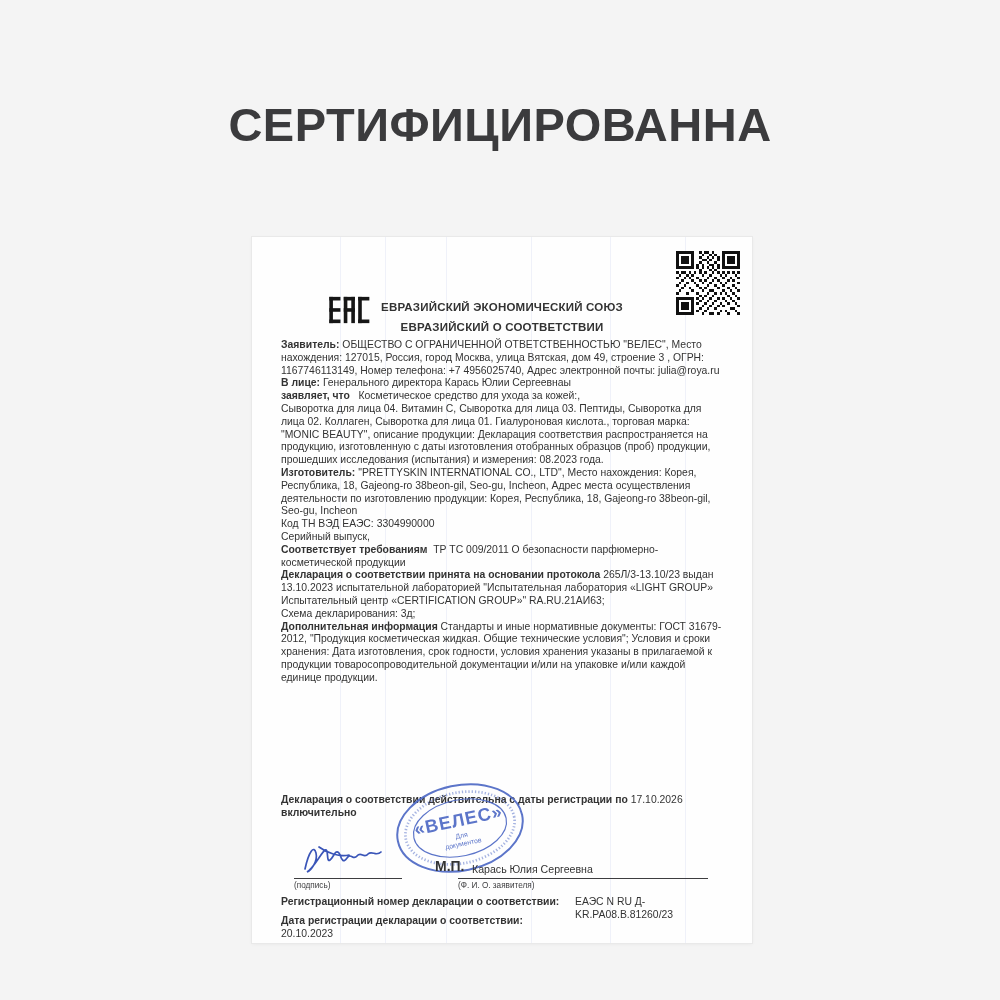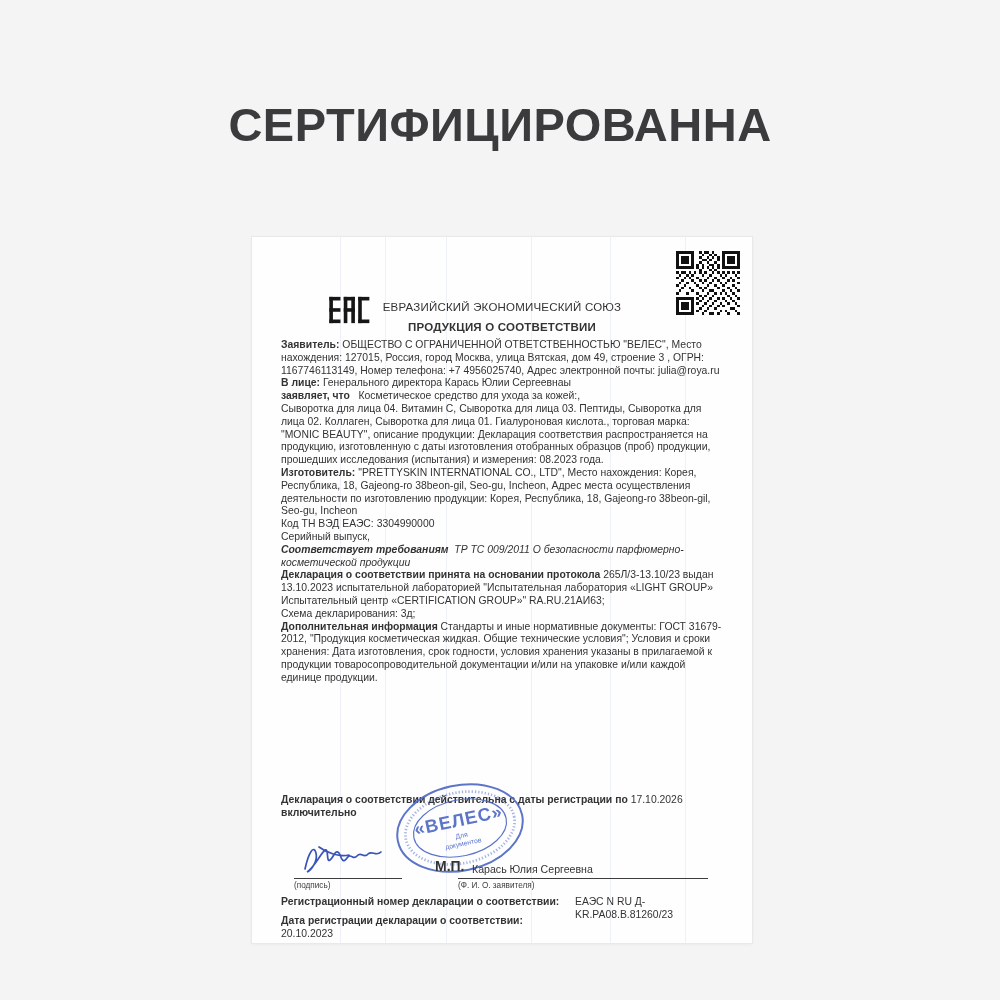--- a/index.html
+++ b/index.html
@@ -22,28 +22,28 @@
     background:#fefefe;
     box-shadow:0 0 0 1px #e9e9e9, 0 1px 4px rgba(0,0,0,.06);
   }
   .scanline{position:absolute;top:0;bottom:0;width:1px;background:rgba(110,130,210,.10);}
   
   .eac{position:absolute;left:76px;top:55px;width:42px;height:36px;}
   
   .qr{position:absolute;right:12px;top:14px;width:64px;height:64px;}
   
   .doc-head{position:absolute;left:0;right:0;top:64px;text-align:center;}
-  .doc-head .h1{font-size:11.5px;font-weight:400;letter-spacing:.2px;}
+  .doc-head .h1{font-size:11.5px;font-weight:700;letter-spacing:.2px;}
   .doc-head .h2{font-size:11.5px;font-weight:700;margin-top:8px;letter-spacing:.2px;}
   
   .content{position:absolute;left:29px;right:30px;top:102px;font-size:10.4px;line-height:12.8px;}
   .content p{margin:0 0 0 0;}
   .b{font-weight:700;}
   .pre{white-space:pre-line;}
-  .mt1{margin-top:2px;} .mt2{margin-top:4px;} .mt3{margin-top:10px;font-style:italic;} .mt4{margin-top:12px;}
+  .mt1{margin-top:2px;} .mt2{margin-top:4px;} .mt3{margin-top:10px;} .mt4{margin-top:12px;}
   
   .validity{position:absolute;left:29px;top:556px;width:440px;font-size:10.4px;line-height:13px;}
   .stamp{position:absolute;left:140px;top:543px;width:136px;height:96px;transform:rotate(-12deg);opacity:.92;}
   .signature{position:absolute;left:45px;top:604px;width:100px;height:36px;}
   .sigline{position:absolute;height:1.4px;background:#3d3d3f;top:641px;}
   .sigline.left{left:42px;width:108px;}
   .sigline.right{left:206px;width:250px;}
   .caption{position:absolute;top:644px;font-size:8.2px;color:#3d3d3f;text-align:left;}
   .caption.left{left:42px;width:108px;}
   .caption.right{left:206px;width:250px;}
@@ -119,21 +119,21 @@
       <path d="M8 20h1v1h-1zM11 20h1v1h-1zM14 20h1v1h-1zM17 20h1v1h-1zM20 20h1v1h-1zM23 20h1v1h-1z"></path>
       <path d="M10 21h1v1h-1zM13 21h1v1h-1zM16 21h1v1h-1zM18 21h1v1h-1zM24 21h1v1h-1z"></path>
       <path d="M9 22h1v1h-1zM12 22h1v1h-1zM15 22h1v1h-1zM21 22h2v1h-2z"></path>
       <path d="M8 23h1v1h-1zM11 23h1v1h-1zM17 23h1v1h-1zM19 23h1v1h-1zM23 23h1v1h-1z"></path>
       <path d="M10 24h1v1h-1zM13 24h2v1h-2zM16 24h1v1h-1zM20 24h1v1h-1zM24 24h1v1h-1z"></path>
     </g>
   </svg>
 
   <div class="doc-head">
     <div class="h1">ЕВРАЗИЙСКИЙ ЭКОНОМИЧЕСКИЙ СОЮЗ</div>
-    <div class="h2">ПРОДУКЦИЯ О СООТВЕТСТВИИ</div>
+    <div class="h2">ЕВРАЗИЙСКИЙ О СООТВЕТСТВИИ</div>
   </div>
 
   <div class="content">
     <p class="mt2"><span class="b">Заявитель:</span> <span>ОБЩЕСТВО С ОГРАНИЧЕННОЙ ОТВЕТСТВЕННОСТЬЮ "ВЕЛЕС", Место нахождения: 127015, Россия, город Москва, улица Вятская, дом 49, строение 3 , ОГРН: 1167746113149, Номер телефона: +7 4956025740, Адрес электронной почты: julia@roya.ru</span></p>
     <p><span class="b">В лице:</span> <span>Генерального директора Карась Юлии Сергеевнаы</span></p>
     <p class="mt1"><span class="b">заявляет, что</span>&nbsp;&nbsp; <span class="pre">Косметическое средство для ухода за кожей:,
 Сыворотка для лица 04. Витамин С, Сыворотка для лица 03. Пептиды, Сыворотка для лица 02. Коллаген, Сыворотка для лица 01. Гиалуроновая кислота., торговая марка: "MONIC BEAUTY", описание продукции: Декларация соответствия распространяется на продукцию, изготовленную с даты изготовления отобранных образцов (проб) продукции, прошедших исследования (испытания) и измерения: 08.2023 года.</span></p>
     <p><span class="b">Изготовитель:</span> <span class="pre">"PRETTYSKIN INTERNATIONAL CO., LTD", Место нахождения: Корея, Республика, 18, Gajeong-ro 38beon-gil, Seo-gu, Incheon, Адрес места осуществления деятельности по изготовлению продукции: Корея, Республика, 18, Gajeong-ro 38beon-gil, Seo-gu, Incheon
 Код ТН ВЭД ЕАЭС: 3304990000
 Серийный выпуск,</span></p>

